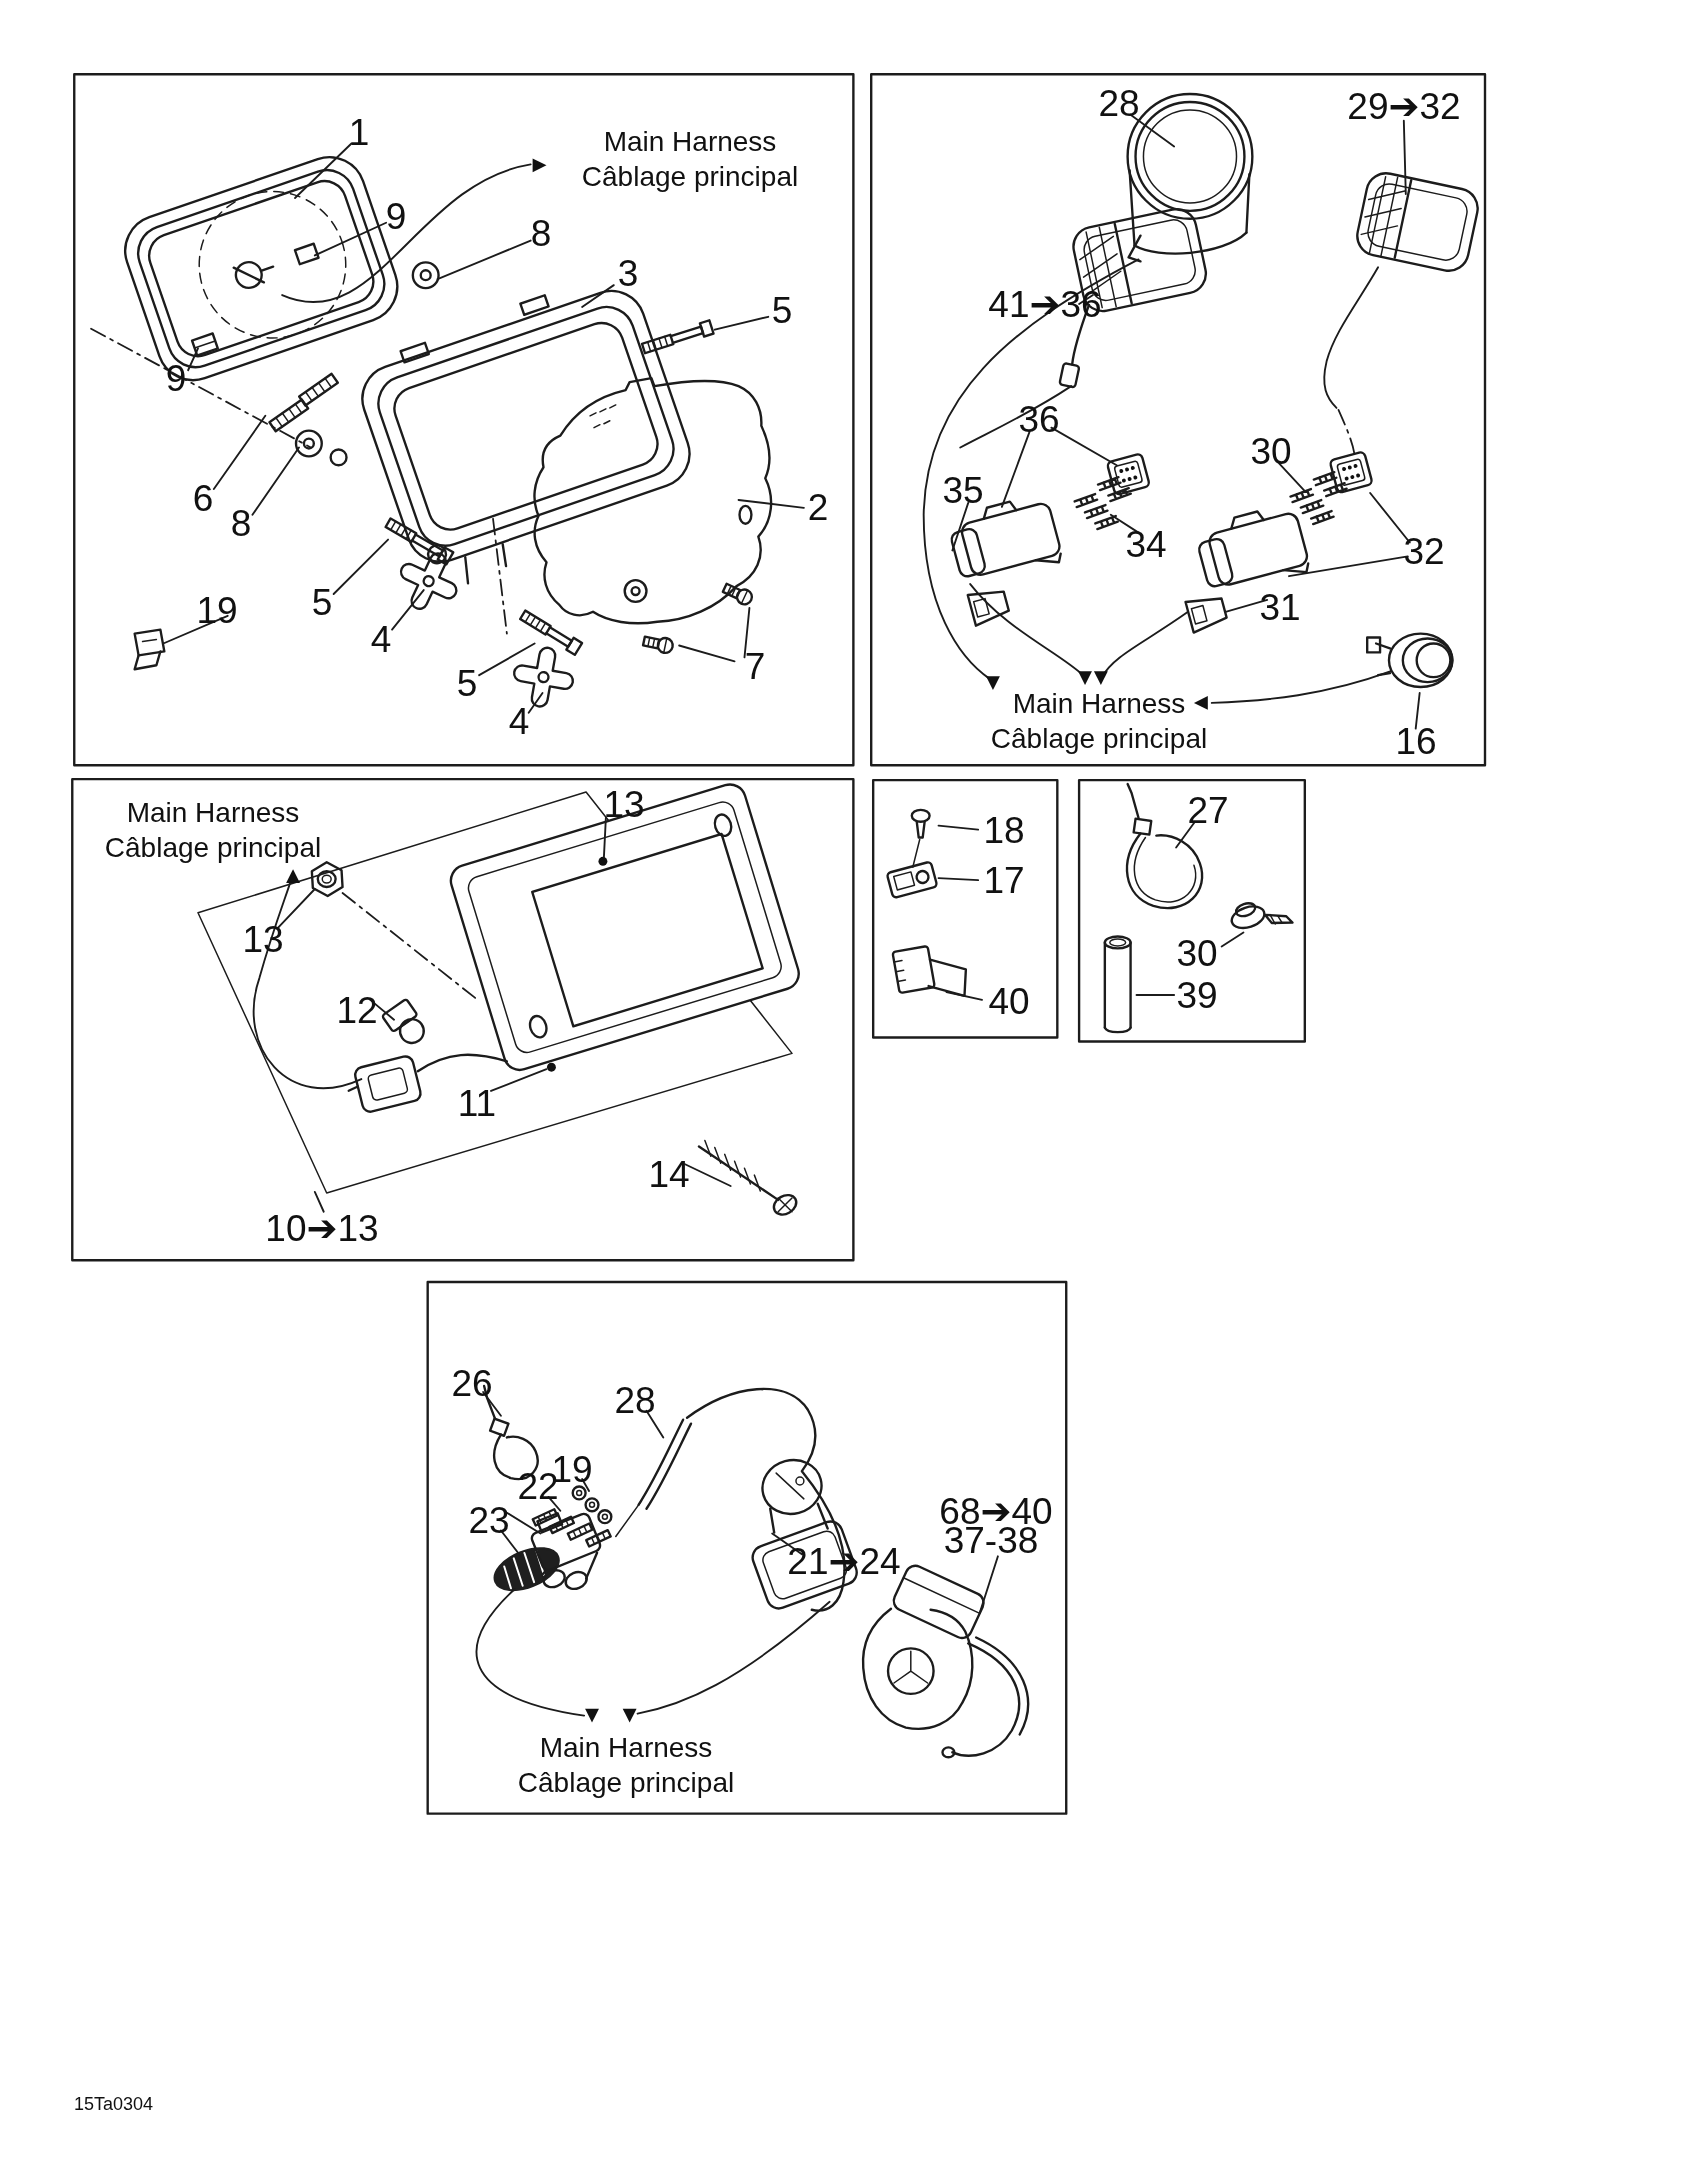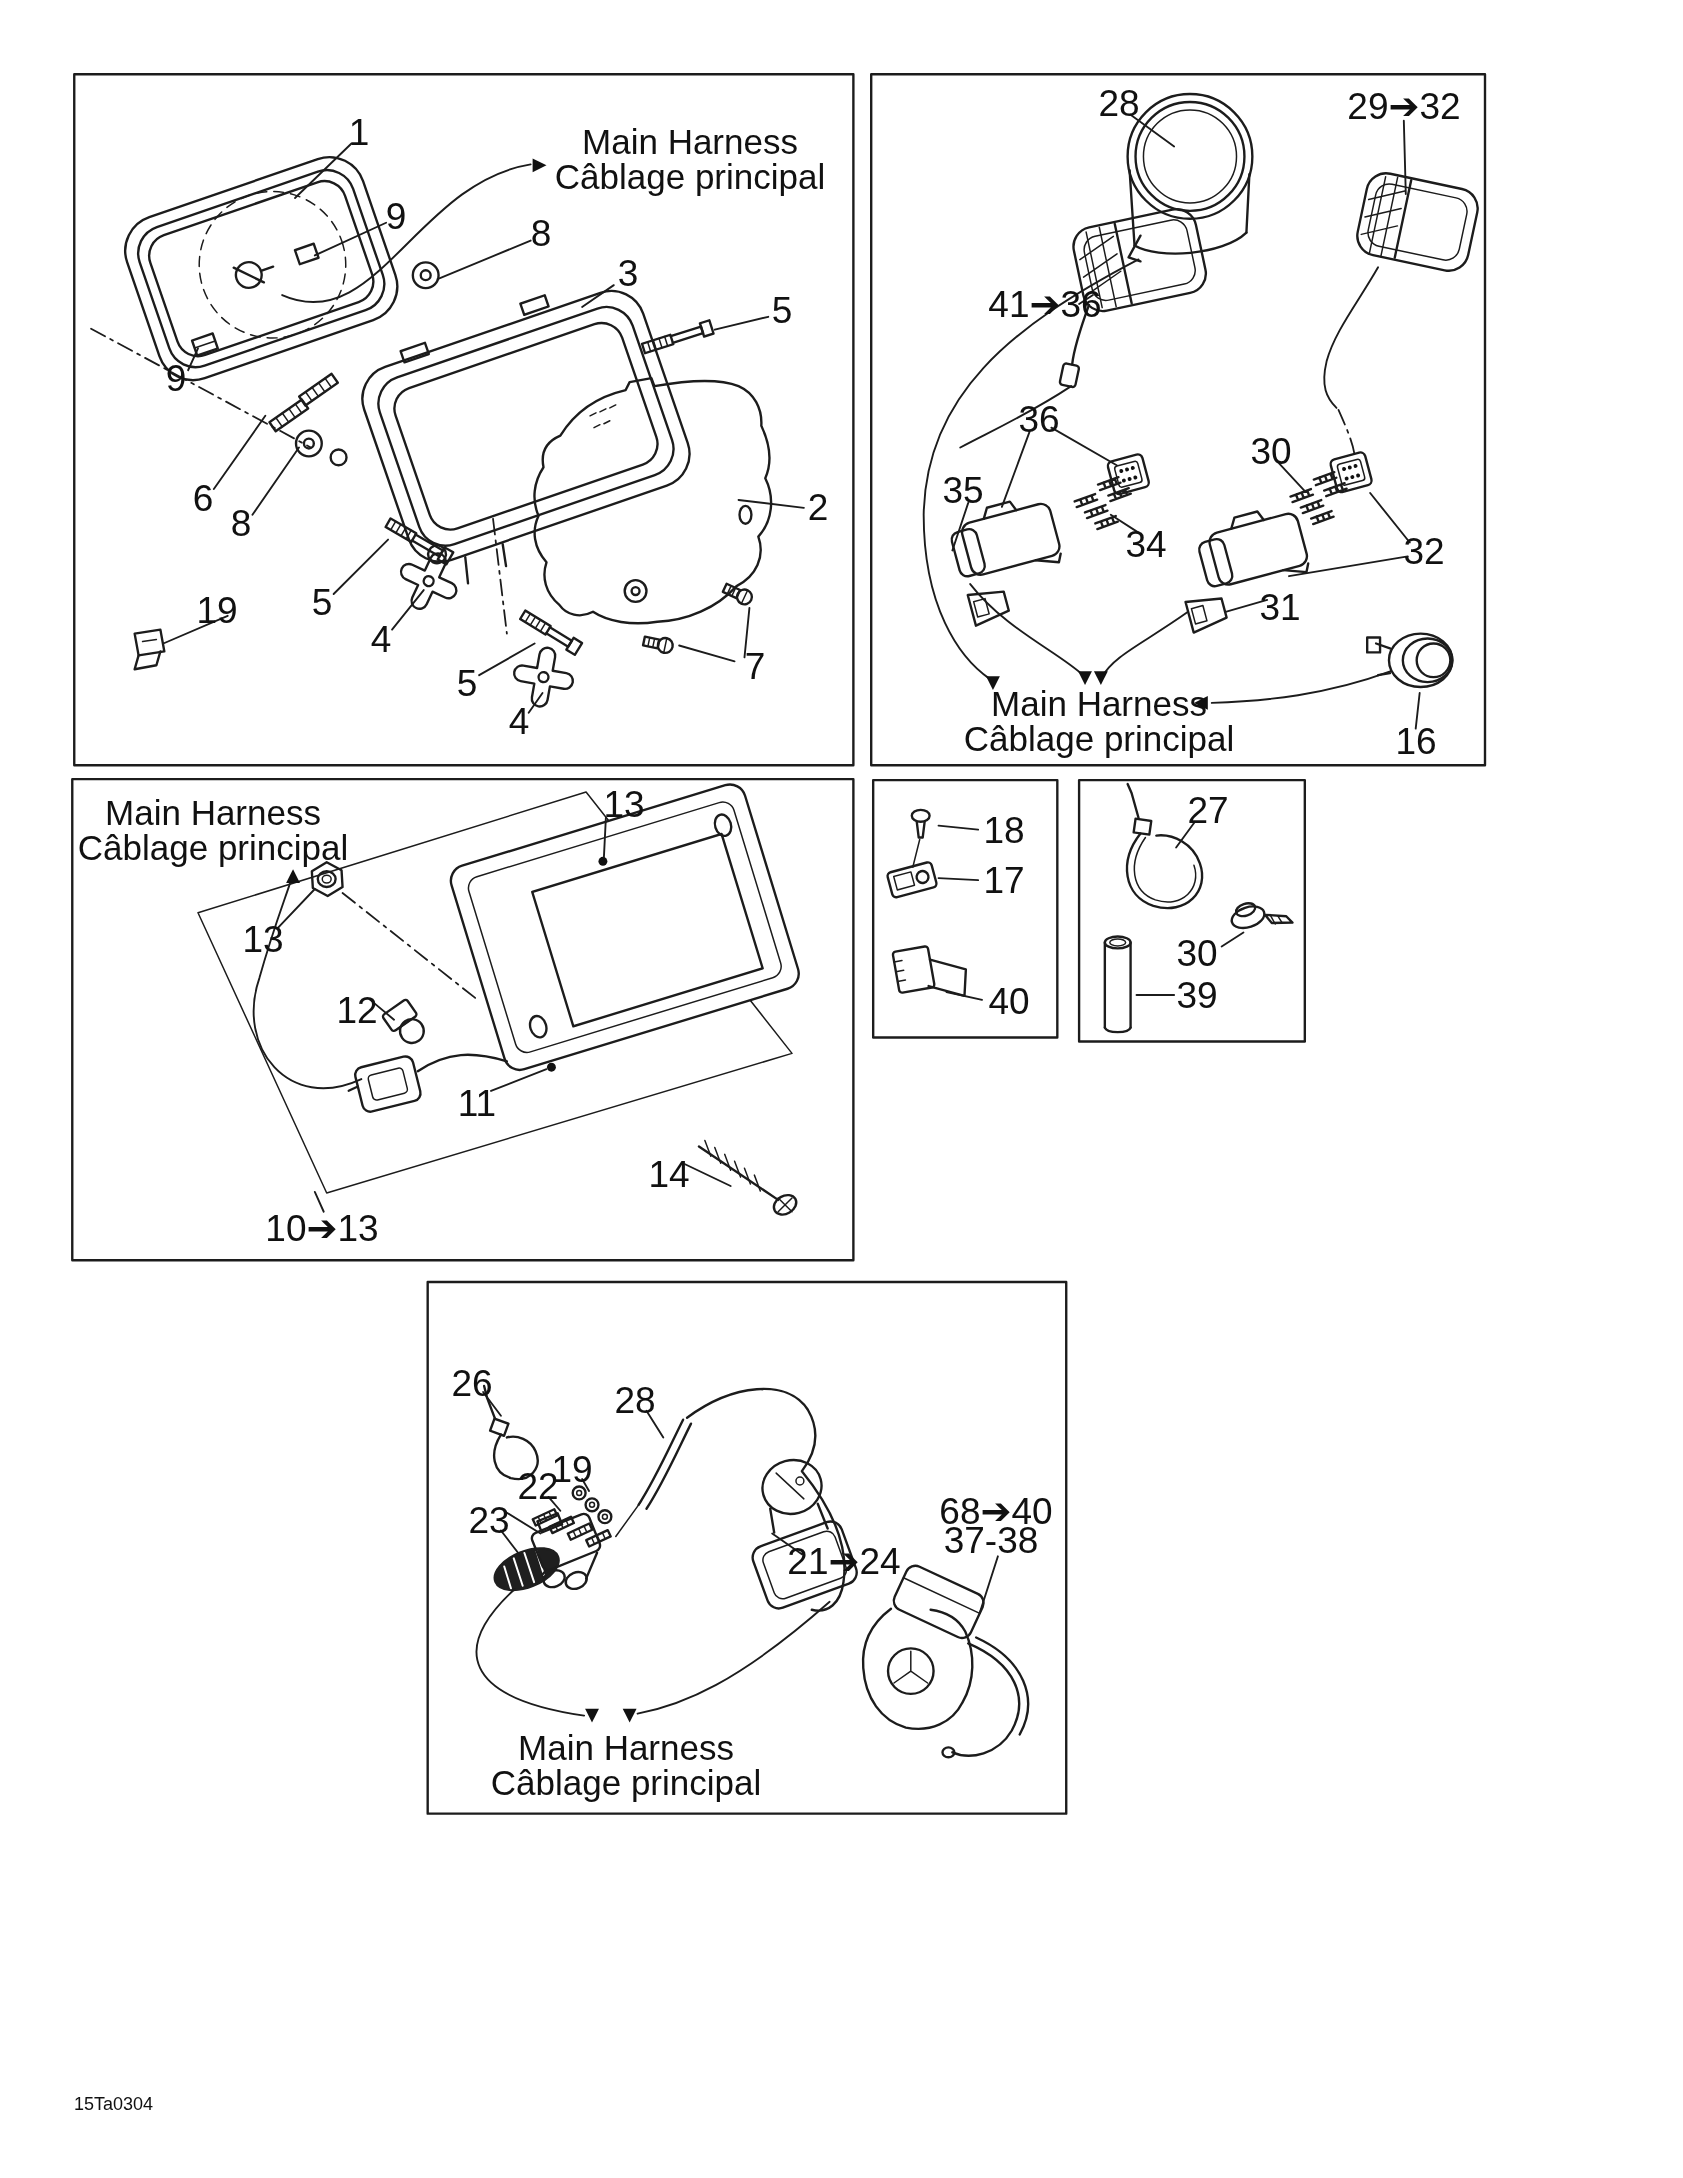--- a/index.html
+++ b/index.html
@@ -10,21 +10,21 @@
   svg .t{stroke-width:1.5;}
   svg .f{fill:#111;stroke:none;}
   svg .wfill{fill:#ffffff;}
   svg .dk{fill:#1f1f1f;stroke:#1f1f1f;}
   svg .rib{stroke:#ffffff;stroke-width:2;}
   svg .dash{stroke-dasharray:10 7;}
   svg .ddot{stroke-dasharray:16 6 3 6;stroke-width:1.8;}
   svg .ldr{stroke-width:1.9;}
   .callout{position:absolute;transform:translate(-50%,-50%);font-size:37px;line-height:37px;
            white-space:nowrap;font-family:"Liberation Sans","DejaVu Sans",sans-serif;}
-  .harness{position:absolute;transform:translate(-50%,-50%);text-align:center;font-size:35px;
+  .harness{position:absolute;transform:translate(-50%,-50%);text-align:center;font-size:28px;
            line-height:35px;white-space:nowrap;font-family:"Liberation Sans","DejaVu Sans",sans-serif;}
   .code{position:absolute;font-size:18px;font-family:"Liberation Sans",sans-serif;}
 </style>
 </head>
 <body>
 
 <div class="page">
 
 <svg class="art" width="1683" height="2178" viewBox="0 0 1700 2200">
   <defs>

